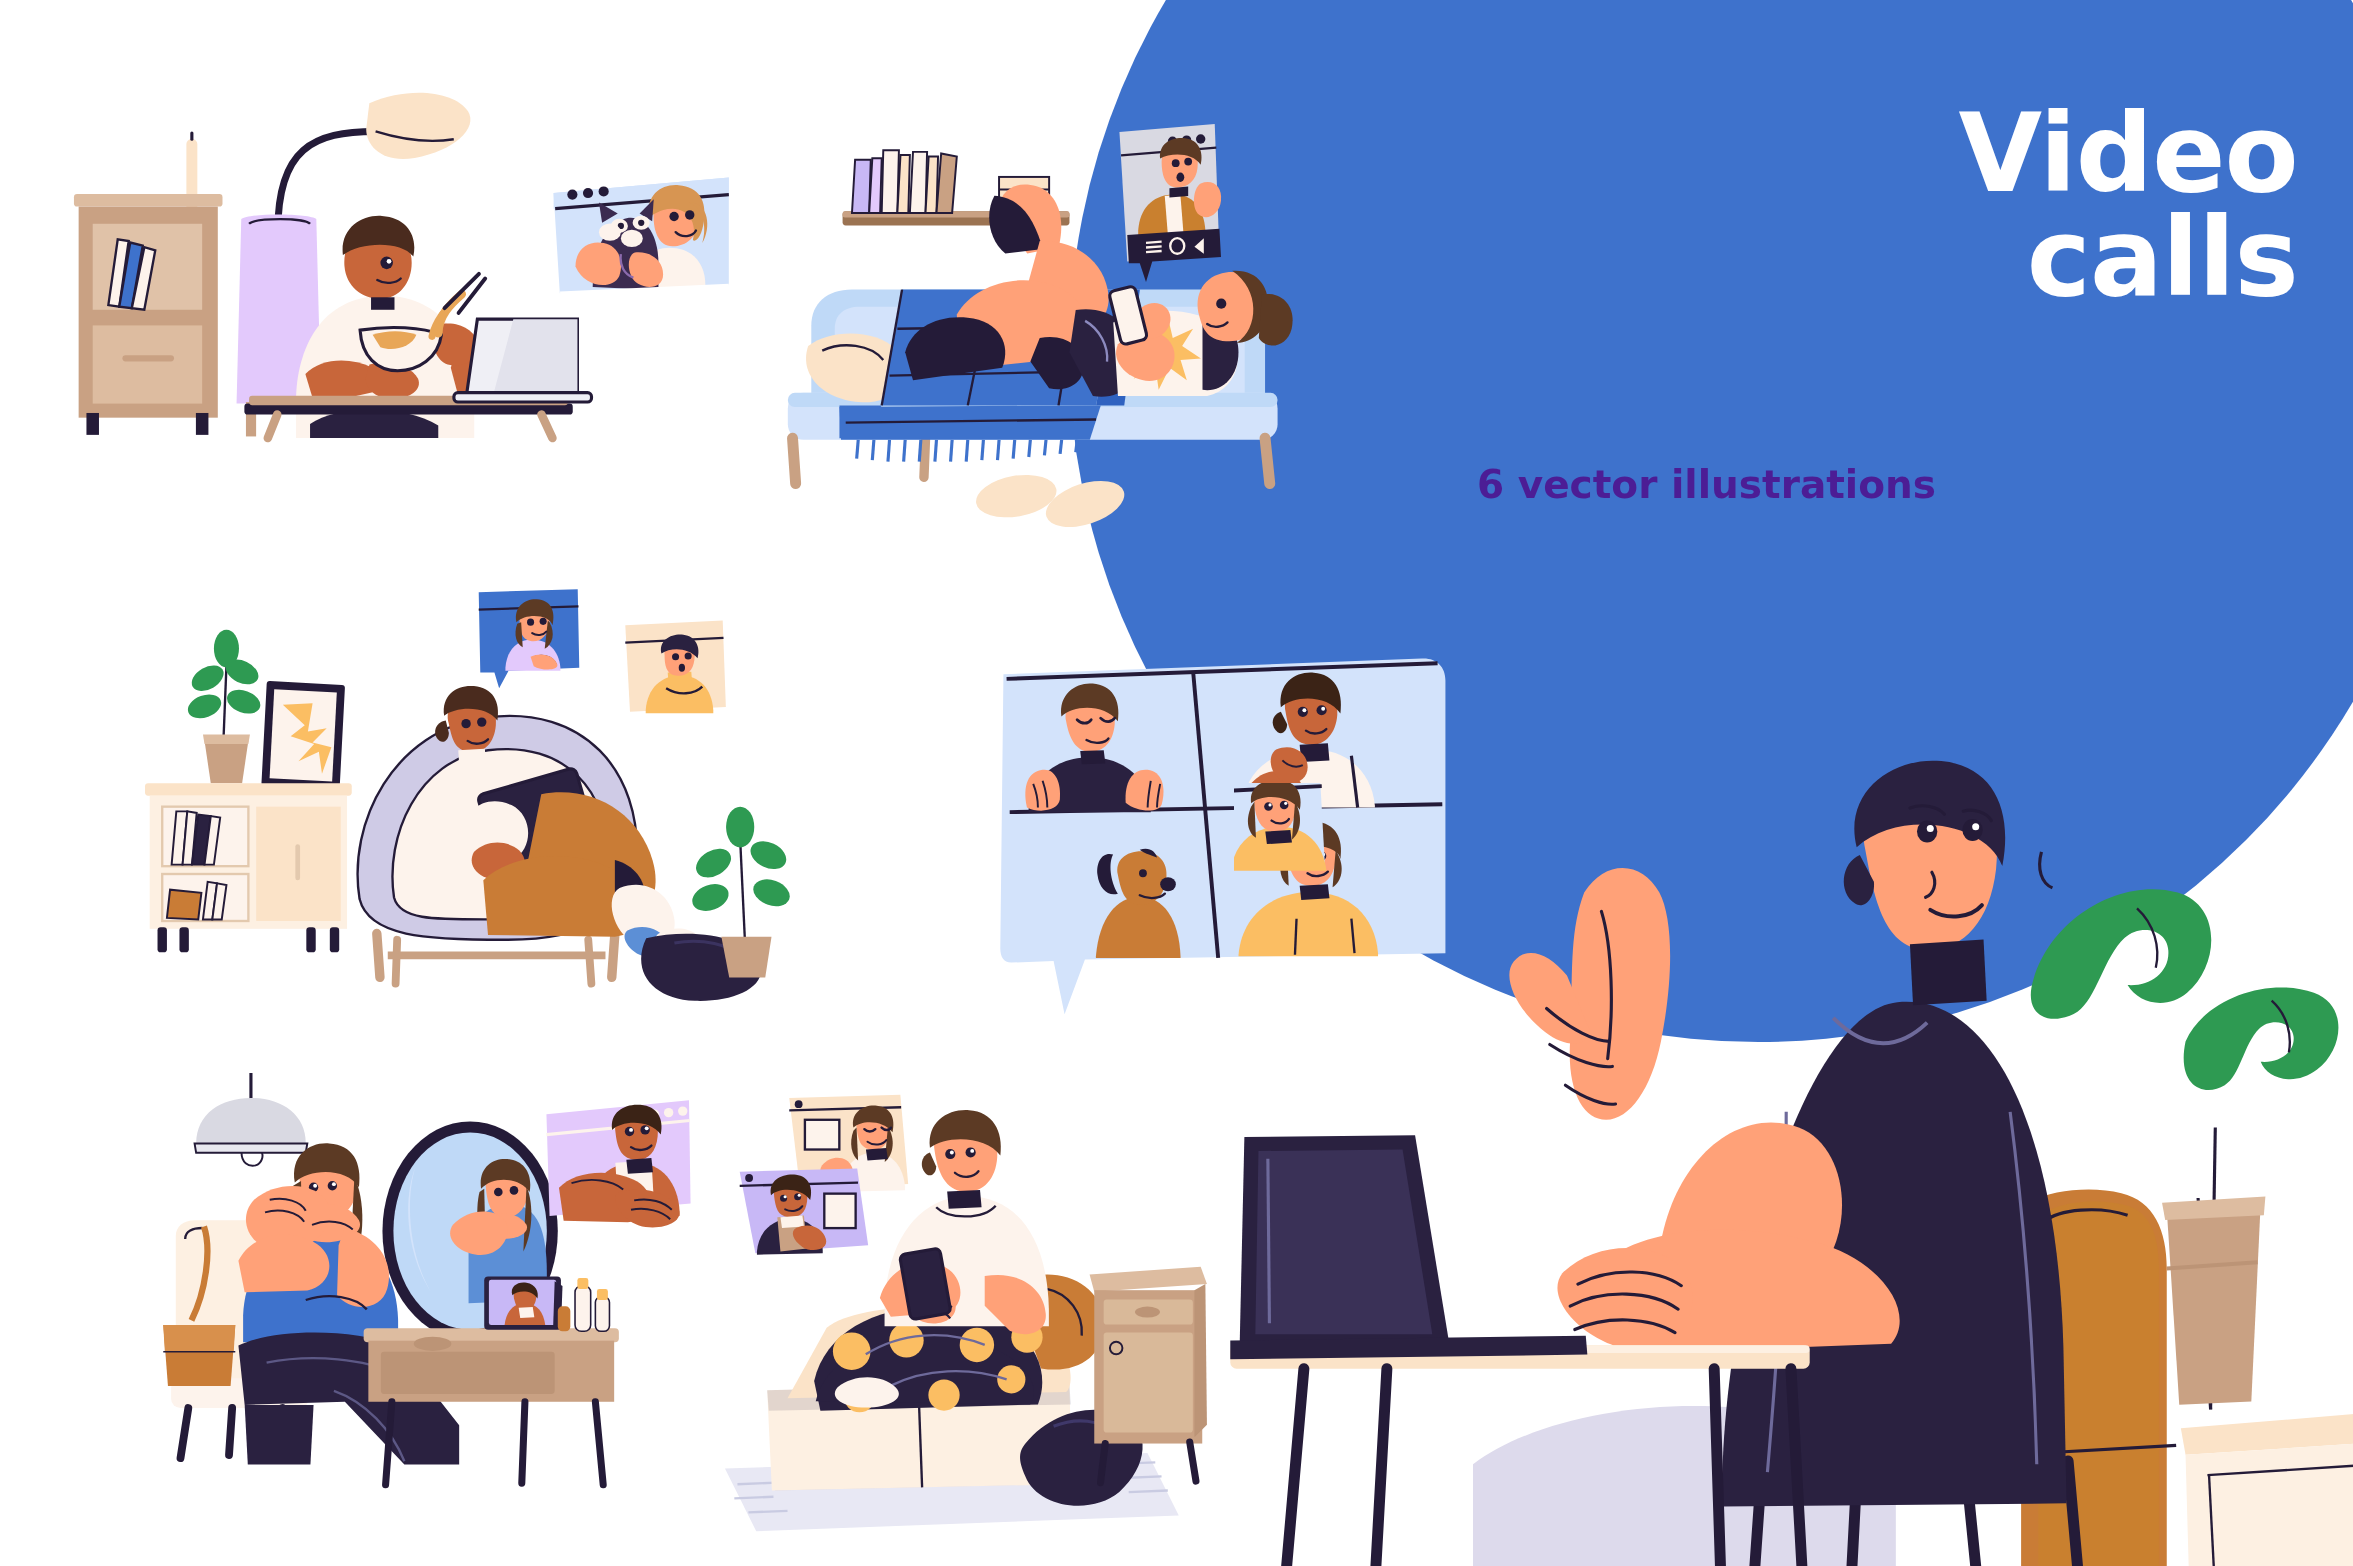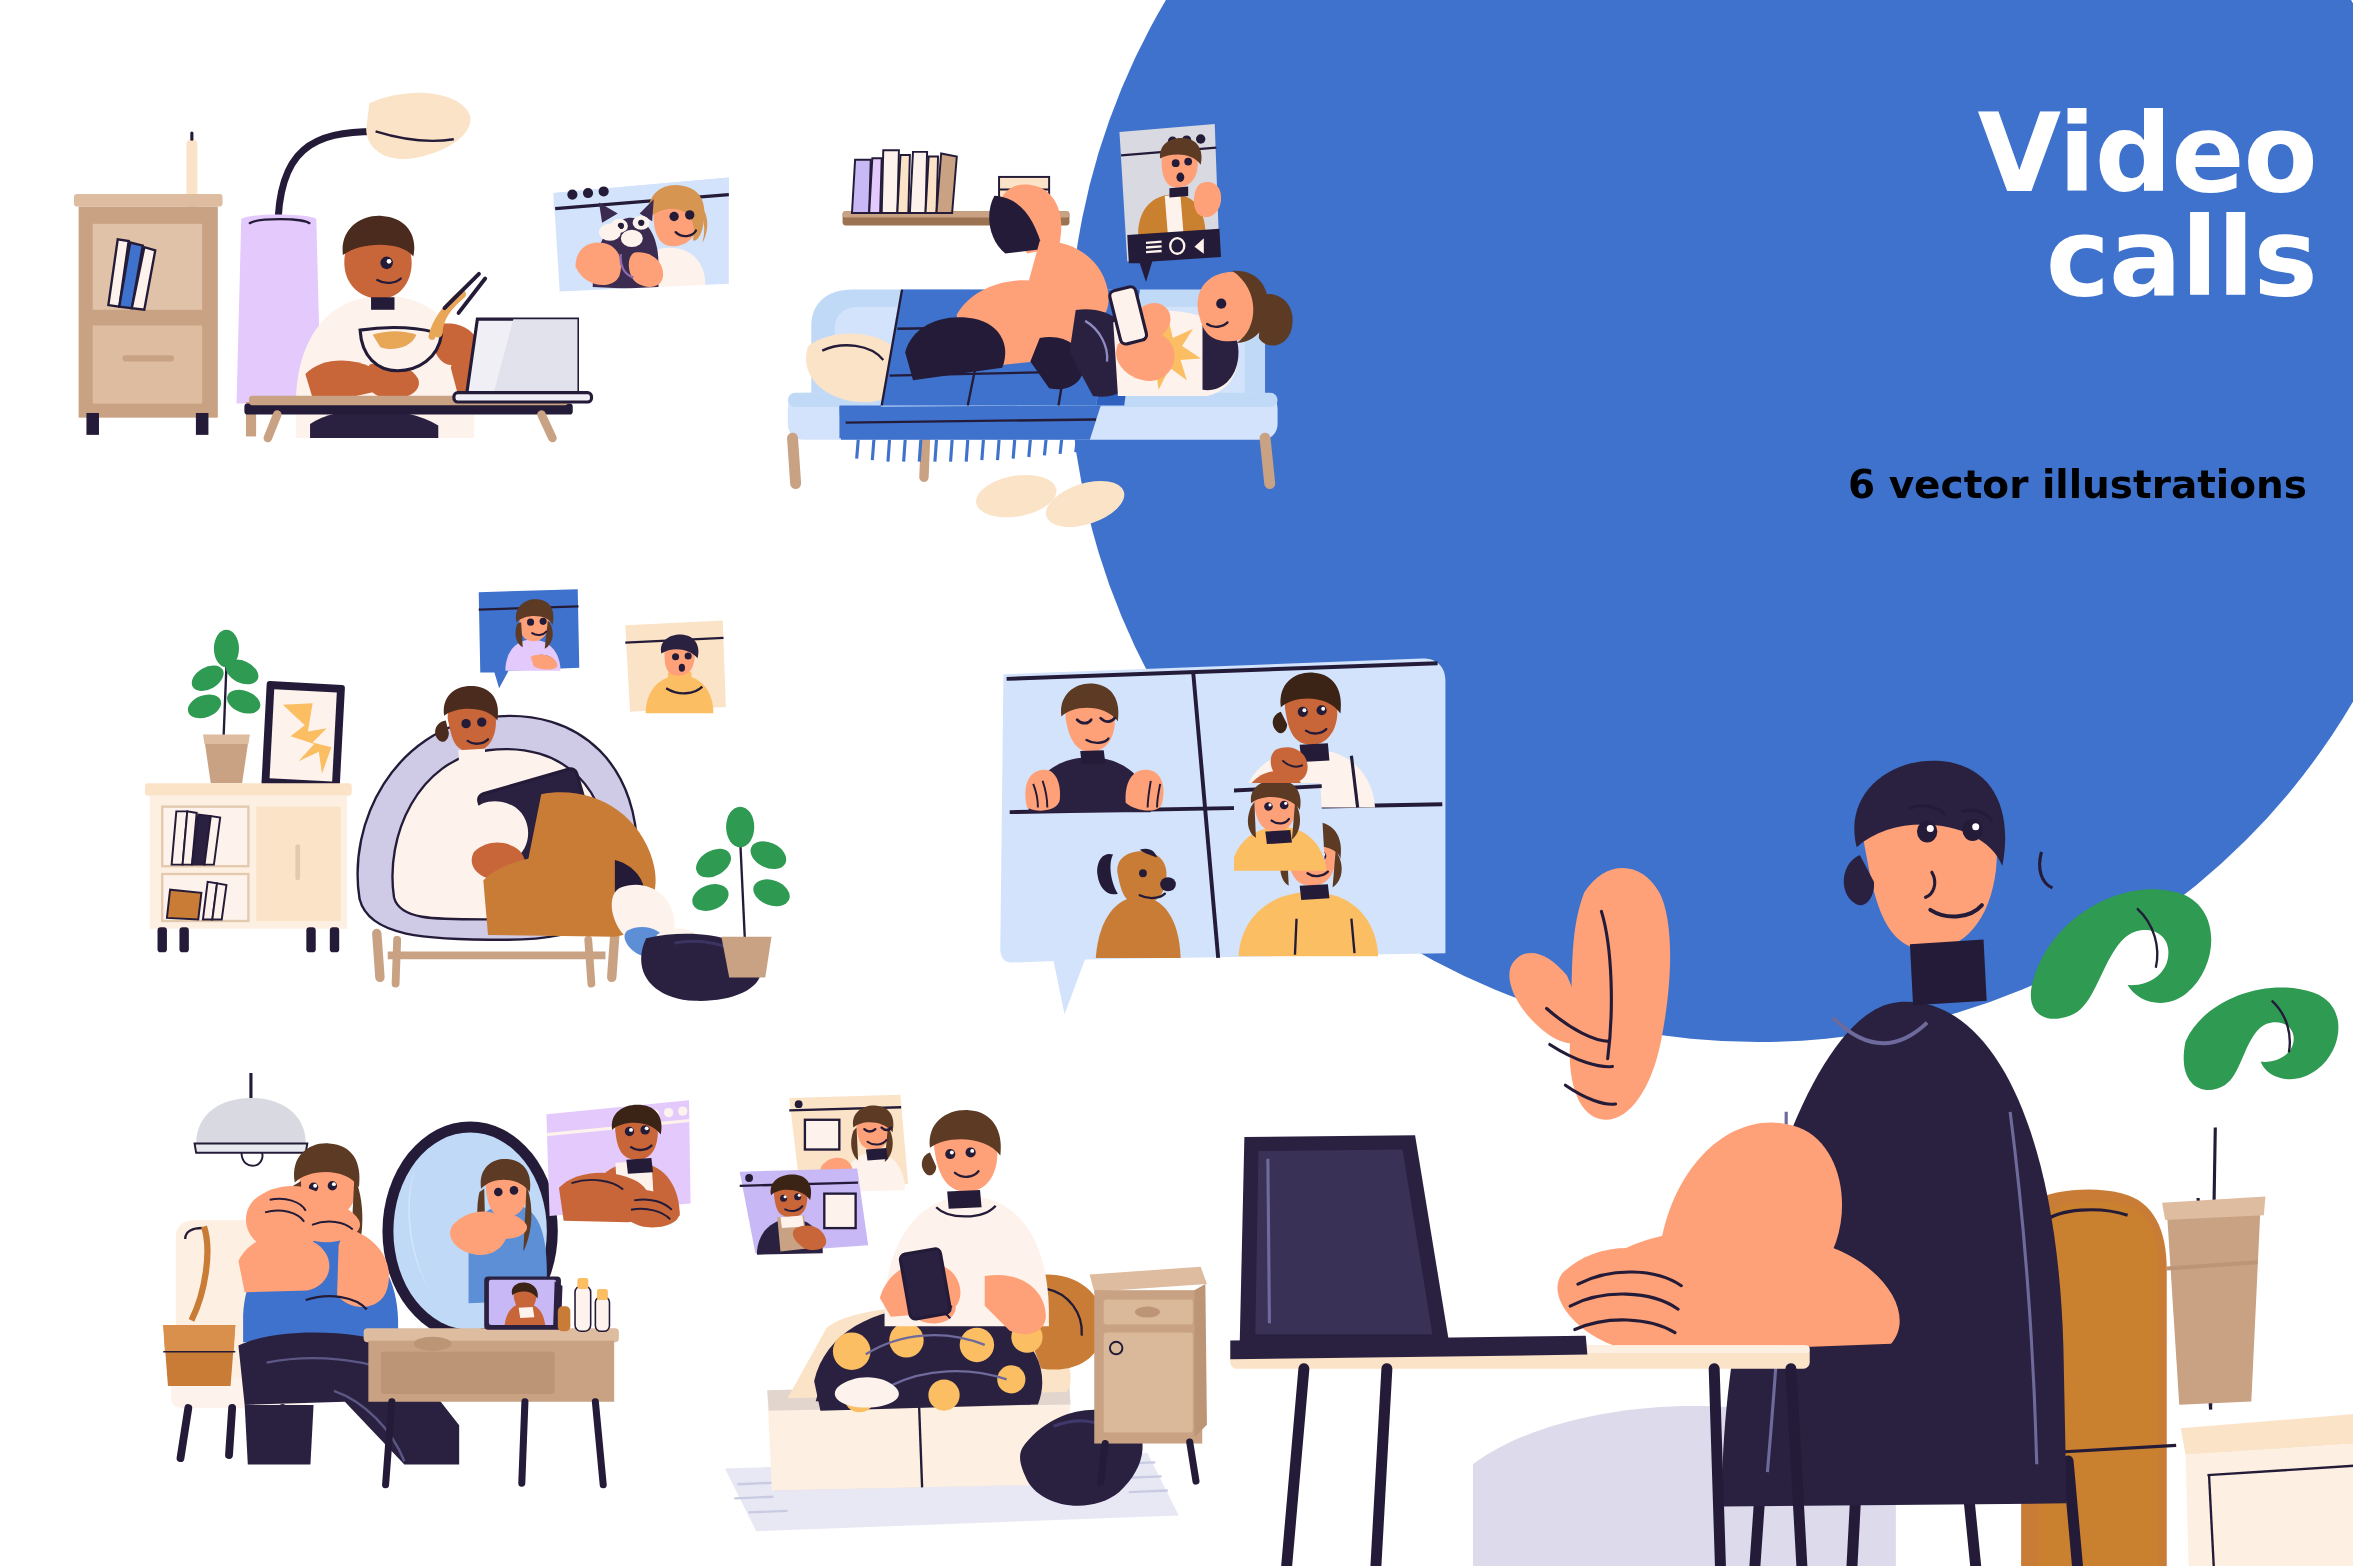--- a/index.html
+++ b/index.html
@@ -12,31 +12,31 @@
   }
   #stage{position:absolute;inset:0;width:2354px;height:1567px;overflow:hidden;background:#fff;}
 
   
   #hero-blob{
     position:absolute; right:-94px; top:-337px;
     width:1379px;height:1379px;border-radius:50%;
     background:#3E72CC;
   }
   #hero-text{
-    position:absolute; right:37px; top:102px; width:830px;
+    position:absolute; right:56px; top:102px; width:830px;
     text-align:right; color:#ffffff;
     font-family:"DejaVu Sans", sans-serif;
     line-height:0.96;
   }
   #hero-text .ln{
     display:block;font-size:108px;font-weight:700;letter-spacing:-0.8px;
   }
   #hero-sub{
     position:absolute; right:47px; top:462px; width:830px;
-    text-align:right; color:#000000;
+    color:#4c1d95;
     font-family:"DejaVu Sans", sans-serif;
     font-size:39px;font-weight:700;
   }
 
   
   .sc{position:absolute;}
   svg{display:block;overflow:visible;}
 </style>
 </head>
 <body>

